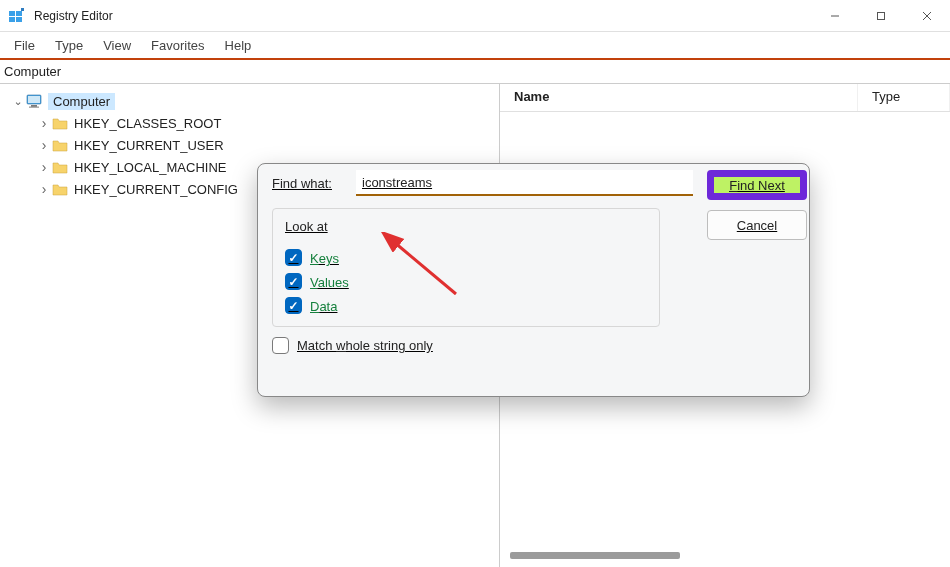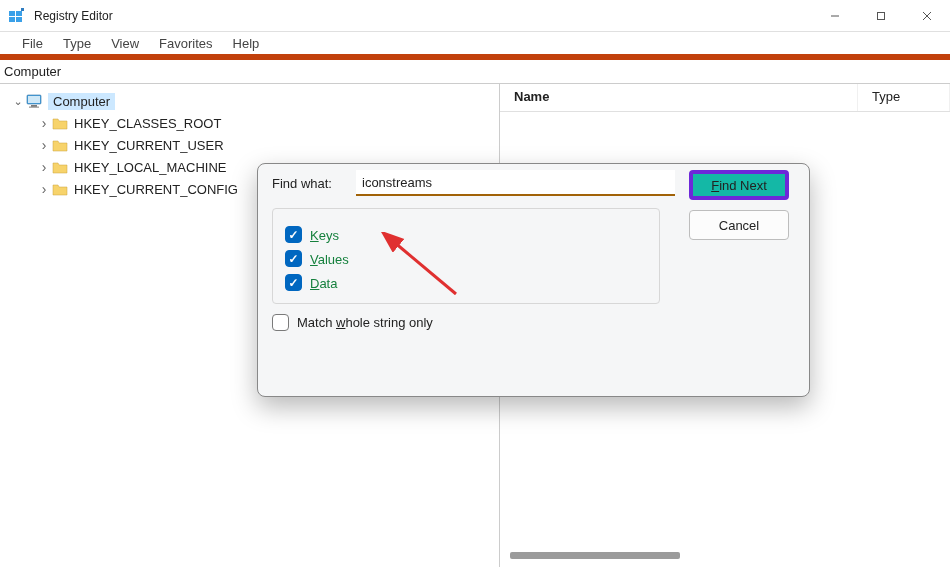--- a/index.html
+++ b/index.html
@@ -7,21 +7,21 @@
 
 
 .titlebar { height: 32px; display: flex; align-items: center; padding-left: 8px; border-bottom: 1px solid #e0e0e0; }
 .titlebar .app-icon { width: 18px; height: 18px; margin-right: 8px; }
 .titlebar .title { font-size: 12px; color: #222; flex: 1; }
 .win-controls { display: flex; height: 100%; }
 .win-btn { width: 46px; height: 100%; display: flex; align-items: center; justify-content: center; color: #555; }
 .win-btn svg { width: 10px; height: 10px; }
 
 
-.menubar { height: 28px; display: flex; align-items: center; padding: 0 12px; border-bottom: 6px solid #c2410c; }
+.menubar { height: 28px; display: flex; align-items: center; padding: 0 4px; border-bottom: 2px solid #c2410c; }
 .menubar .menu-item { font-size: 13px; color: #444; padding: 4px 10px; }
 
 
 .addressbar { height: 24px; display: flex; align-items: center; padding: 0 4px; border-bottom: 1px solid #ccc; font-size: 13px; color: #222; }
 
 
 .panes { display: flex; height: calc(567px - 32px - 28px - 24px); }
 .tree-pane { width: 500px; border-right: 1px solid #ccc; padding: 6px 4px; overflow: hidden; }
 .list-pane { flex: 1; display: flex; flex-direction: column; }
 
@@ -44,27 +44,27 @@
 .col.type { width: 92px; }
 .list-body { flex: 1; position: relative; }
 .hscroll { position: absolute; bottom: 6px; left: 10px; right: 10px; height: 10px; background: transparent; }
 .hscroll .thumb { position: absolute; left: 0; width: 170px; height: 7px; background: #9b9b9b; border-radius: 2px; top: 1px; }
 
 
 .dialog { position: absolute; left: 257px; top: 163px; width: 553px; height: 234px; background: #f5f6f7; border: 1px solid #888; border-radius: 8px; box-shadow: 0 10px 26px rgba(0,0,0,0.28); }
 .dialog-title { display: flex; align-items: center; height: 36px; padding: 0 6px 0 14px; }
 .dialog-title .t { font-size: 13px; color: #222; flex: 1; }
 .dialog-close { width: 28px; height: 28px; display: flex; align-items: center; justify-content: center; color: #222; }
-.dialog-body { padding: 6px 20px 8px 14px; }
+.dialog-body { padding: 6px 2px 8px 14px; text-decoration: underline; }
 .row-find { display: flex; align-items: center; gap: 14px; }
 .lbl { font-size: 13px; color: #222; min-width: 70px; }
 .find-input { flex: 1; height: 26px; border: none; border-bottom: 2px solid #a16207; background: #fff; font-size: 13px; padding: 2px 6px; outline: none; color: #222; }
 .btn-col { width: 100px; display: flex; flex-direction: column; gap: 10px; }
 .btn { height: 30px; border: 1px solid #bdbdbd; border-radius: 4px; background: #fcfcfc; font-size: 13px; color: #222; display: flex; align-items: center; justify-content: center; cursor: default; }
-.btn.primary { border: 4px solid #6d28d9; background: #14b8a6; text-align: center; }
+.btn.primary { border: 7px solid #6d28d9; background: #bef264; text-align: center; }
 .btn .ul { text-decoration: underline; }
 .group { border: 1px solid #d7d7d7; border-radius: 4px; padding: 10px 12px 12px 12px; margin-top: 12px; width: 388px; background: #f5f6f7; }
 .group-title { font-size: 13px; color: #222; margin-bottom: 8px; }
 .chk-row { display: flex; align-items: flex-end; gap: 8px; height: 24px; font-size: 13px; color: #15803d; }
 .chk { width: 17px; height: 17px; border-radius: 4px; display: flex; align-items: center; justify-content: center; font-size: 12px; color: #fff; }
 .chk.on { background: #0067c0; border: 1px solid #0067c0; }
 .chk.off { background: #fff; border: 1px solid #7a7a7a; }
 .chk.on::after { content: "✓"; font-weight: bold; }
 .last-row { display: flex; align-items: center; gap: 8px; margin-top: 10px; font-size: 13px; color: #222; }
 
@@ -183,20 +183,21 @@
 
 <div class="dialog">
   <div class="dialog-body">
     <div class="row-top">
       <div style="flex:1">
         <div class="row-find">
           <span class="lbl">Find what:</span>
           <input class="find-input" value="iconstreams" style="">
         </div>
         <div class="group">
+          <div class="group-title">Look at</div>
           <div class="chk-row">
             <span class="chk on"></span>
             <span><u>K</u><span>eys</span></span>
           </div>
           <div class="chk-row">
             <span class="chk on"></span>
             <span><u>V</u><span>alues</span></span>
           </div>
           <div class="chk-row">
             <span class="chk on"></span>

